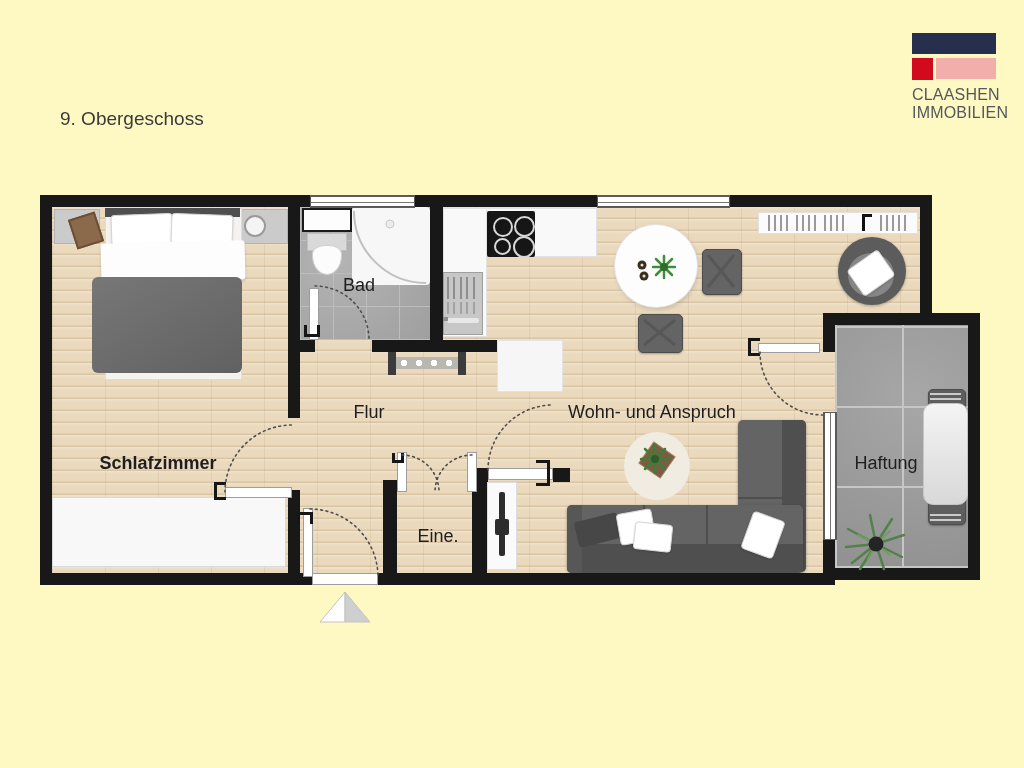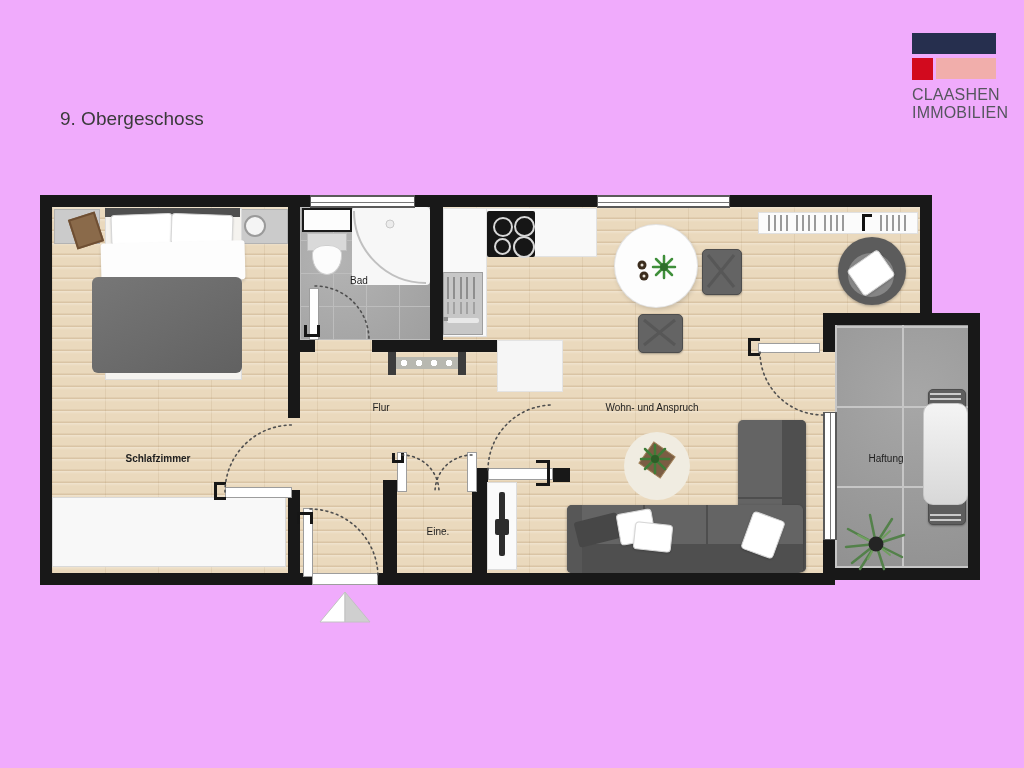--- a/index.html
+++ b/index.html
@@ -1,28 +1,28 @@
 <!DOCTYPE html>
 <html><head>
 <meta charset="utf-8">
 <style>
   html,body{margin:0;padding:0;background:#fff;}
-  .page{position:relative;width:1024px;height:768px;background:#f0abfc;overflow:hidden;
+  .page{position:relative;width:1024px;height:768px;background:#fef9c3;overflow:hidden;
         font-family:"Liberation Sans","DejaVu Sans",sans-serif;}
   .abs{position:absolute;}
   .wall{position:absolute;background:#181818;}
   .window{position:absolute;background:#fff;border-top:2px solid #5a5a5a;border-bottom:2px solid #5a5a5a;
           border-left:1px solid #5a5a5a;border-right:1px solid #5a5a5a;box-sizing:border-box;}
   .window::after{content:"";position:absolute;left:0;right:0;top:50%;height:1px;background:#777;}
   .window-v{position:absolute;background:#fff;border-left:2px solid #5a5a5a;border-right:2px solid #5a5a5a;
           border-top:1px solid #5a5a5a;border-bottom:1px solid #5a5a5a;box-sizing:border-box;}
   .window-v::after{content:"";position:absolute;top:0;bottom:0;left:50%;width:1px;background:#777;}
   .leaf{position:absolute;background:#fff;border:1px solid #9d9d9d;box-sizing:border-box;}
   .handle{position:absolute;border:3px solid #161616;box-sizing:border-box;background:transparent;}
-  .label{position:absolute;font-size:10px;color:#1e1e1e;text-align:center;white-space:nowrap;}
+  .label{position:absolute;font-size:18px;color:#1e1e1e;text-align:center;white-space:nowrap;}
   .woodfloor{background-color:#ead9bd;
     background-image:
       repeating-linear-gradient(180deg, rgba(255,255,255,.28) 0px, rgba(255,255,255,0) 3px, rgba(0,0,0,0) 10px, rgba(150,112,66,.20) 11px, rgba(150,112,66,.20) 12px),
       repeating-linear-gradient(90deg, rgba(130,95,50,.10) 0px, rgba(130,95,50,.10) 1px, rgba(0,0,0,0) 1px, rgba(0,0,0,0) 53px);}
   .bathtile{background-color:#a9a9a9;
     background-image:
       repeating-linear-gradient(0deg,#bdbdbd 0 1px, rgba(0,0,0,0) 1px 33px),
       repeating-linear-gradient(90deg,#bdbdbd 0 1px, rgba(0,0,0,0) 1px 33px),
       radial-gradient(circle at 30% 40%, rgba(255,255,255,.12), rgba(0,0,0,.06));}
   .balctile{background-color:#9d9d9d;
@@ -228,19 +228,19 @@
       </g>
 
       <g>
         <polygon points="305,397 280,427 305,427" fill="#ffffff" stroke="#c2c2c2" stroke-width="1"></polygon>
         <polygon points="305,397 305,427 330,427" fill="#cfcfcf" stroke="#c2c2c2" stroke-width="1"></polygon>
       </g>
     </svg>
 
     <div class="label" style="left:38px;top:258px;width:160px;font-weight:bold;">Schlafzimmer</div>
     <div class="label" style="left:289px;top:80px;width:60px;">Bad</div>
-    <div class="label" style="left:301px;top:207px;width:80px;">Flur</div>
+    <div class="label" style="left:289px;top:207px;width:80px;">Flur</div>
     <div class="label" style="left:368px;top:331px;width:60px;">Eine.</div>
     <div class="label" style="left:512px;top:207px;width:200px;">Wohn- und Anspruch</div>
     <div class="label" style="left:796px;top:258px;width:100px;">Haftung</div>
   </div>
 
 </div>
 
 </body></html>

